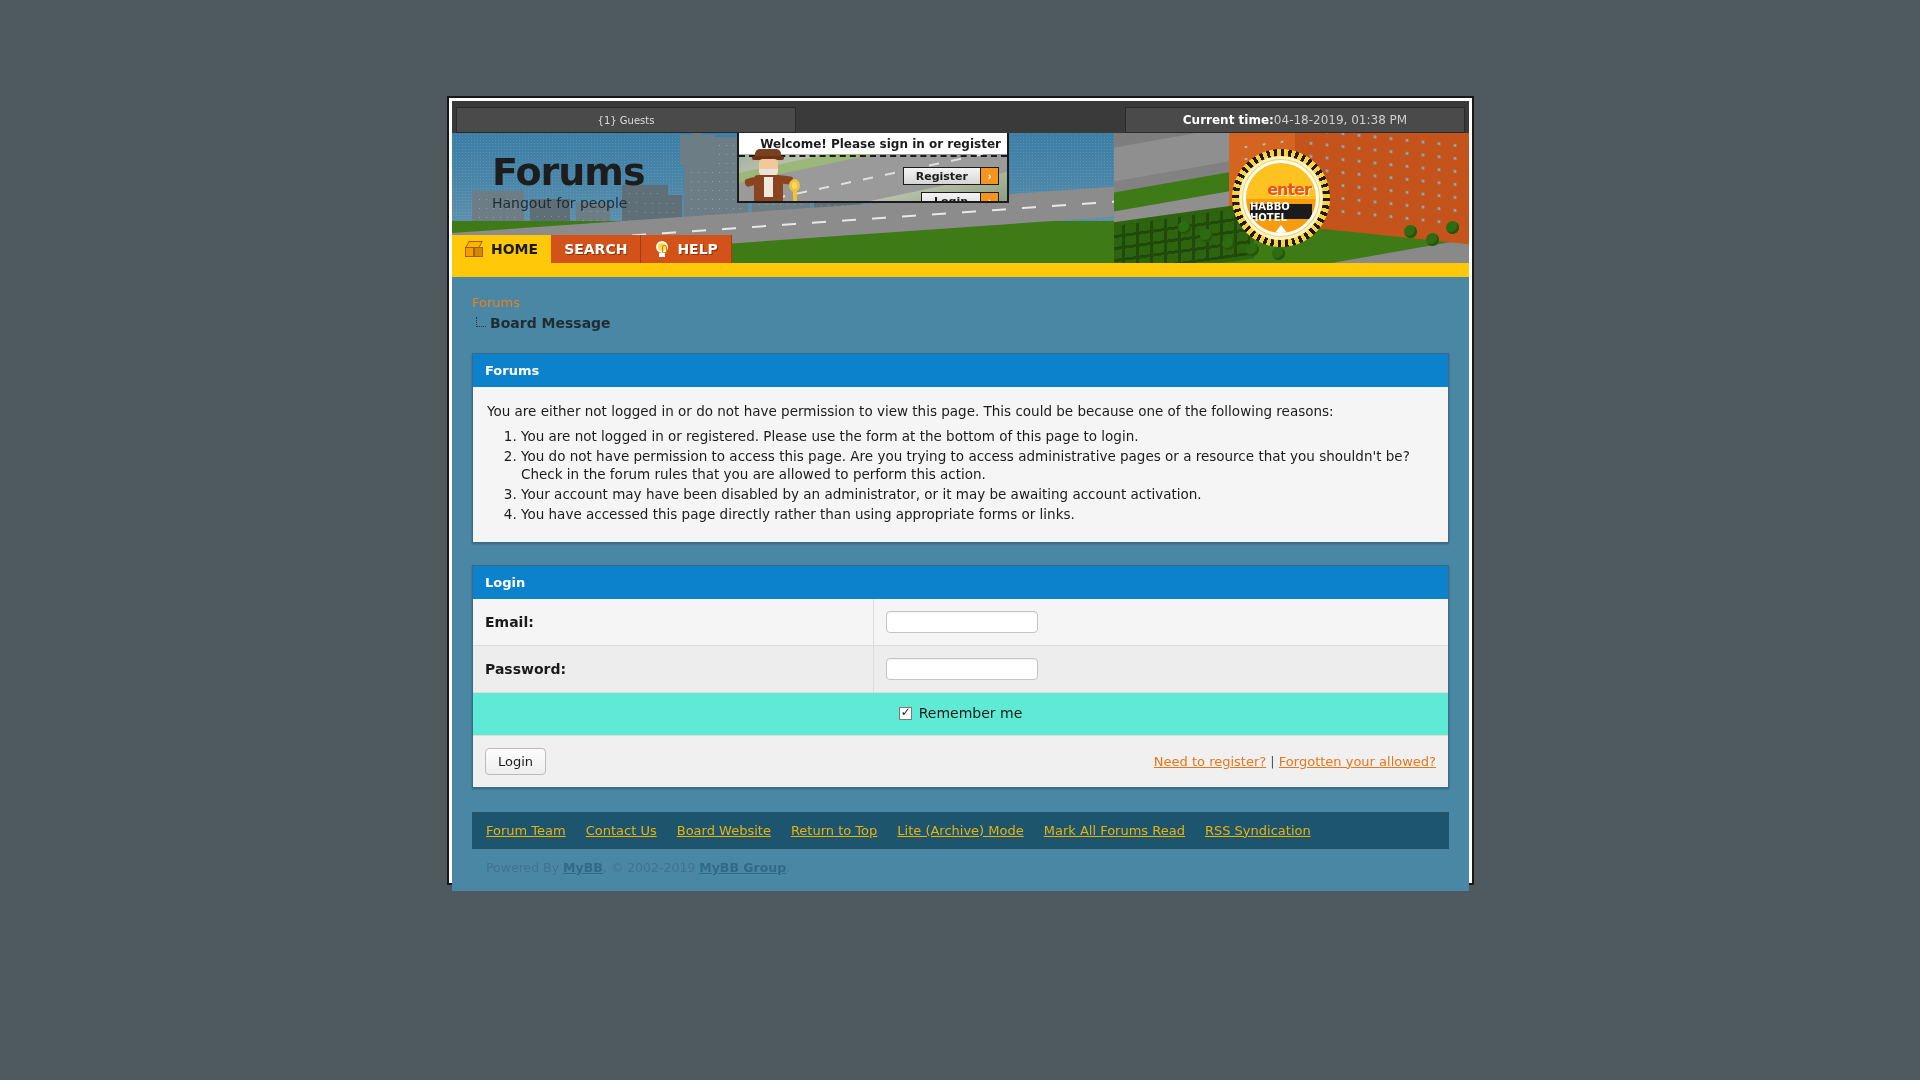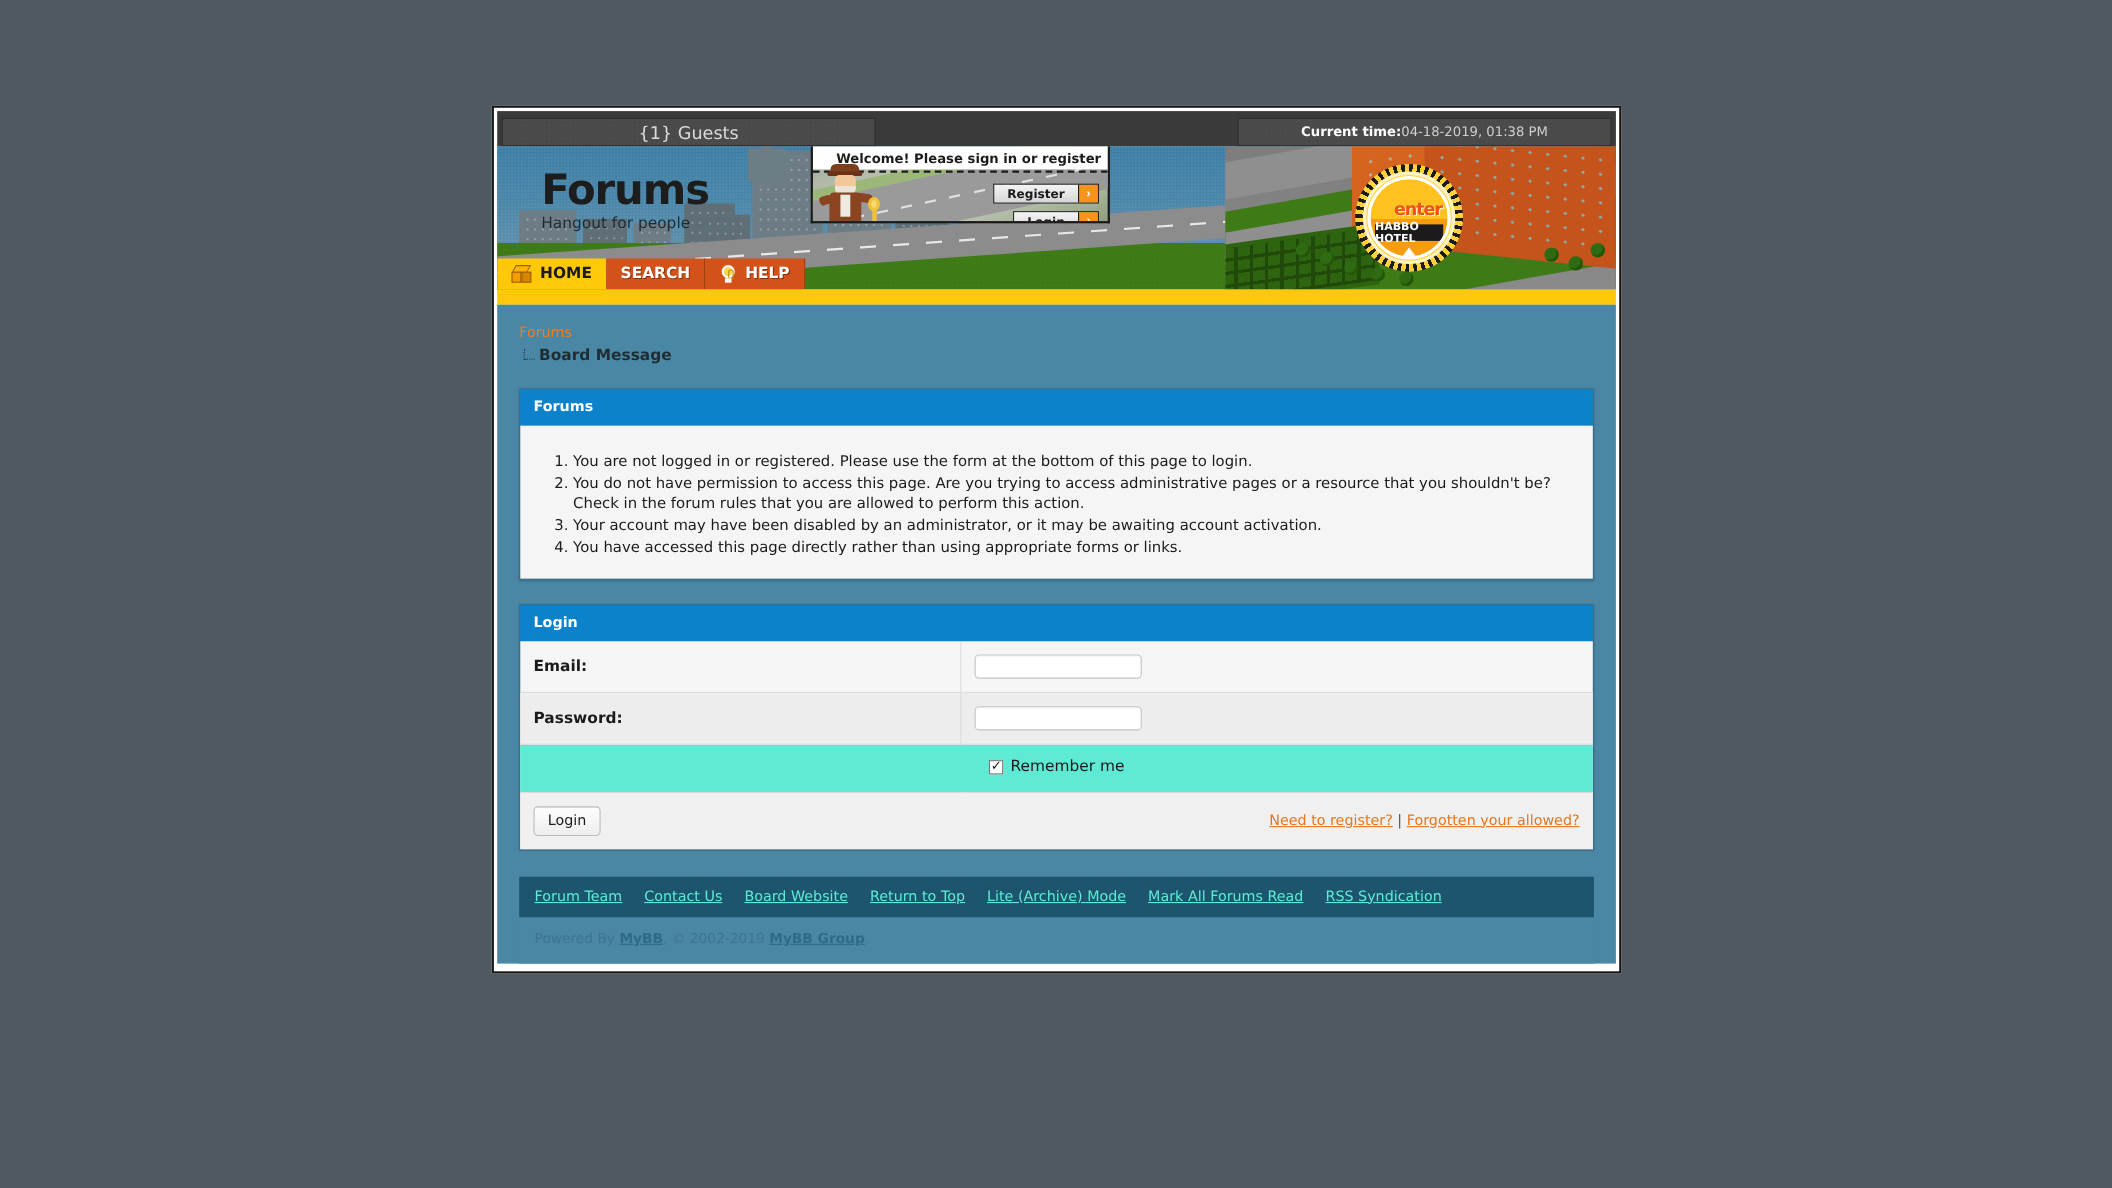--- a/index.html
+++ b/index.html
@@ -34,21 +34,21 @@
     background-color: #4a4a4a;
     background-image:
       radial-gradient(circle, #565656 0.5px, transparent 0.6px);
     background-size: 4px 4px;
     border: 1px solid #2a2a2a;
     height: 26px;
     display: flex;
     align-items: center;
     justify-content: center;
     color: #dcdcdc;
-    font-size: 16px;
+    font-size: 10px;
     font-family: "DejaVu Sans", sans-serif;
   }
   #guests-panel {
     width: 340px;
     margin-right: 10px;
   }
   #tabs-group { display: flex; gap: 4px; align-items: flex-end; }
   .habbo-tab {
     background-color: #555555;
     background-image: radial-gradient(circle, #646464 0.5px, transparent 0.6px);
@@ -274,21 +274,21 @@
   .foot-row td { background:#f0f0f0; border-bottom:none; padding:12px 12px; }
   .btn-login { padding:5px 12px; font-family:"DejaVu Sans", sans-serif; font-size:13px;
     border:1px solid #bbbbbb; border-radius:4px; background:linear-gradient(#fdfdfd,#eeeeee);
     color:#1b1b1b; cursor:pointer; }
   .helper-links { text-align:right; font-size:13px; color:#555; }
   .helper-links a { color:#e8761a; text-decoration:underline; }
 
   
   #footer-links { margin-top:24px; background:#1d556e; padding:11px 14px;
     font-family:"DejaVu Sans", sans-serif; font-size:13px; display:flex; gap:20px; }
-  #footer-links a { color:#5eead4; text-decoration:underline; }
+  #footer-links a { color:#eab308; text-decoration:underline; }
   #footer-powered { background:#4a87a4; padding:11px 14px 16px 14px;
     font-family:"DejaVu Sans", sans-serif; font-size:12.5px; color:#3e7490; }
   #footer-powered a { color:#2f6b88; text-decoration:underline; font-weight:bold; }
 </style>
 </head>
 <body>
 
 <div id="page-frame">
 
   <div id="top-bar">
@@ -439,20 +439,21 @@
       <a href="#">Forums</a>
     </div>
     <div id="breadcrumb-row2">
       <span class="corner"></span>
       <span>Board Message</span>
     </div>
 
     <div class="panel">
       <div class="panel-head">Forums</div>
       <div class="panel-body">
+        <p>You are either not logged in or do not have permission to view this page. This could be because one of the following reasons:</p>
         <ol>
           <li>You are not logged in or registered. Please use the form at the bottom of this page to login.</li>
           <li>You do not have permission to access this page. Are you trying to access administrative pages or a resource that you shouldn't be? Check in the forum rules that you are allowed to perform this action.</li>
           <li>Your account may have been disabled by an administrator, or it may be awaiting account activation.</li>
           <li>You have accessed this page directly rather than using appropriate forms or links.</li>
         </ol>
       </div>
     </div>
 
     <div class="panel">

